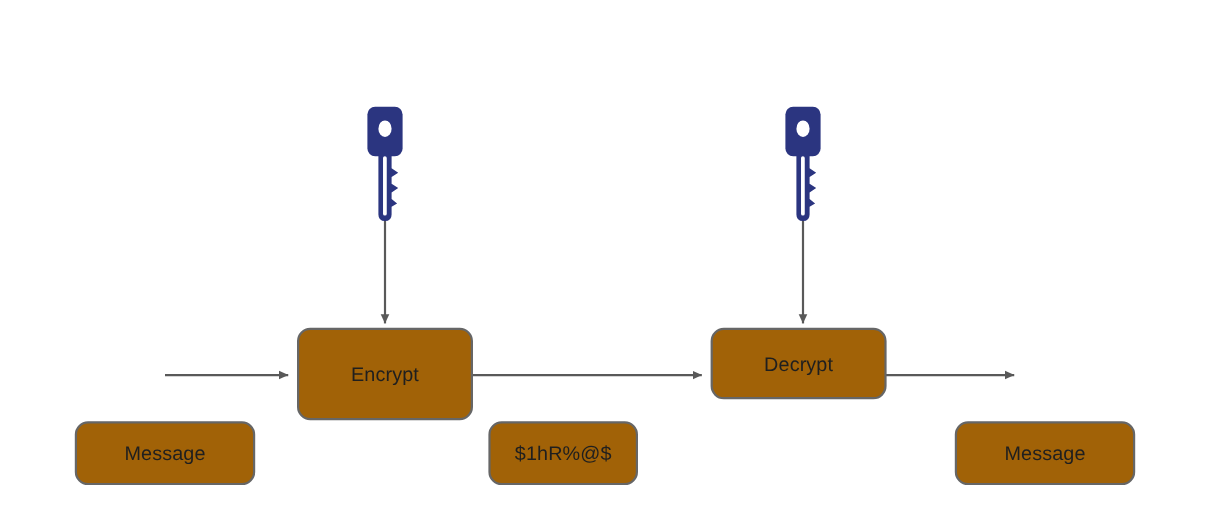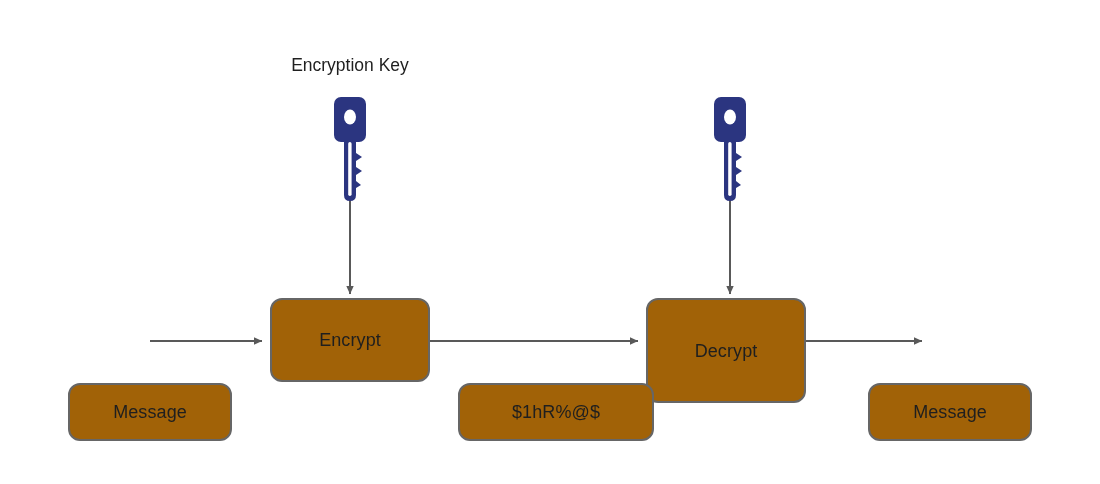--- a/index.html
+++ b/index.html
@@ -68,21 +68,20 @@
 
     <line x1="430" y1="341" x2="638" y2="341" stroke="#595959" stroke-width="2" marker-end="url(#arrowhead)"></line>
 
     <line x1="798" y1="341" x2="922" y2="341" stroke="#595959" stroke-width="2" marker-end="url(#arrowhead)"></line>
 
     <line x1="350" y1="200" x2="350" y2="294" stroke="#595959" stroke-width="2" marker-end="url(#arrowhead)"></line>
 
     <line x1="730" y1="200" x2="730" y2="294" stroke="#595959" stroke-width="2" marker-end="url(#arrowhead)"></line>
   </svg>
 
-  <div class="key-label" style="left:250px; top:57px; width:200px;">Encryption Key</div>
 
   <svg class="key-figure" style="left:326px; top:96px;" width="48" height="108" viewBox="0 0 48 108">
     <g fill="#2b3580">
       <rect x="8" y="1" width="32" height="45" rx="7" ry="7"></rect>
       <path d="M18,44 L18,99 Q18,105 24,105 Q30,105 30,99 L30,92
                L35,89 L30,85 L30,79 L36,75 L30,71 L30,65 L36,61 L30,57
                L30,44 z"></path>
     </g>
     <ellipse cx="24" cy="21" rx="6" ry="7.5" fill="#ffffff"></ellipse>
     <rect x="22.2" y="46" width="3.4" height="54" rx="1.7" fill="#ffffff"></rect>
@@ -95,21 +94,21 @@
       <path d="M18,44 L18,99 Q18,105 24,105 Q30,105 30,99 L30,92
                L35,89 L30,85 L30,79 L36,75 L30,71 L30,65 L36,61 L30,57
                L30,44 z"></path>
     </g>
     <ellipse cx="24" cy="21" rx="6" ry="7.5" fill="#ffffff"></ellipse>
     <rect x="22.2" y="46" width="3.4" height="54" rx="1.7" fill="#ffffff"></rect>
   </svg>
 
   <div class="node-box" style="left:270px; top:298px; width:160px; height:84px;">Encrypt</div>
 
-  <div class="node-box" style="left:646px; top:298px; width:160px; height:105px;">Decrypt</div>
+  <div class="node-box" style="left:646px; top:298px; width:160px; height:65px;">Decrypt</div>
 
   <div class="node-box" style="left:68px; top:383px; width:164px; height:58px;">Message</div>
 
-  <div class="node-box" style="left:458px; top:383px; width:196px; height:58px;">$1hR%@$</div>
+  <div class="node-box" style="left:444px; top:383px; width:136px; height:58px;">$1hR%@$</div>
 
   <div class="node-box" style="left:868px; top:383px; width:164px; height:58px;">Message</div>
 
 </div>
 
 </body></html>

